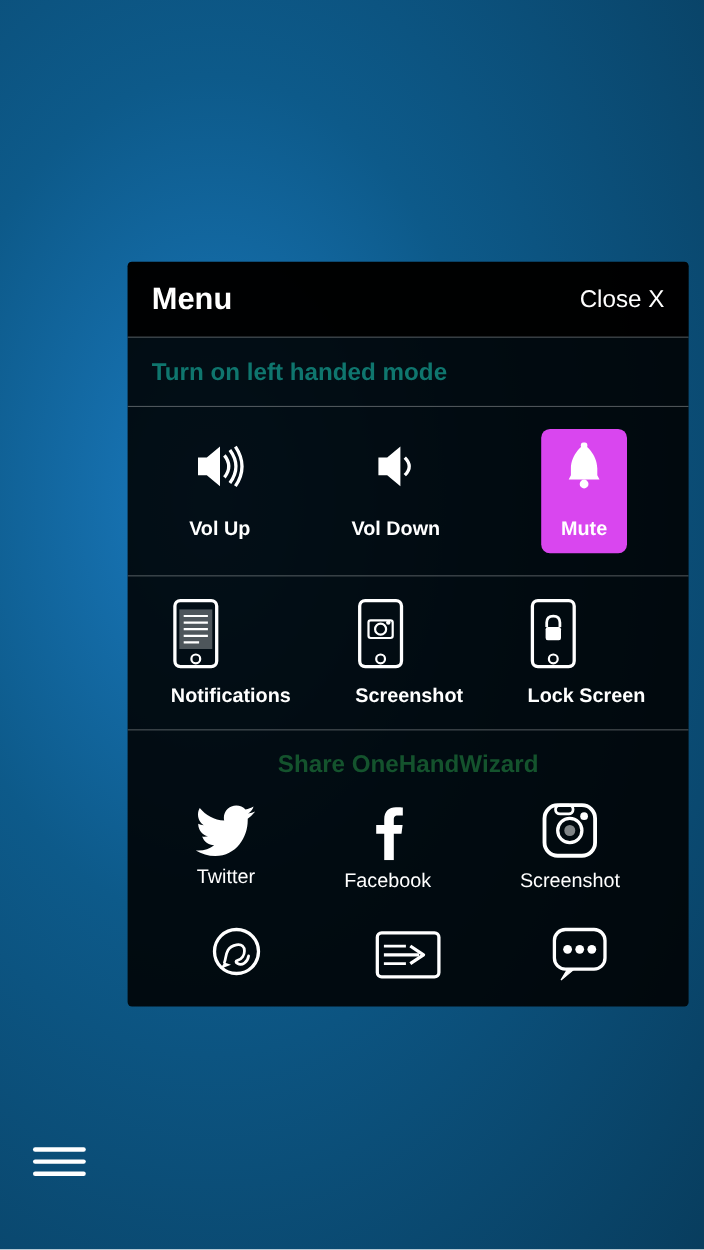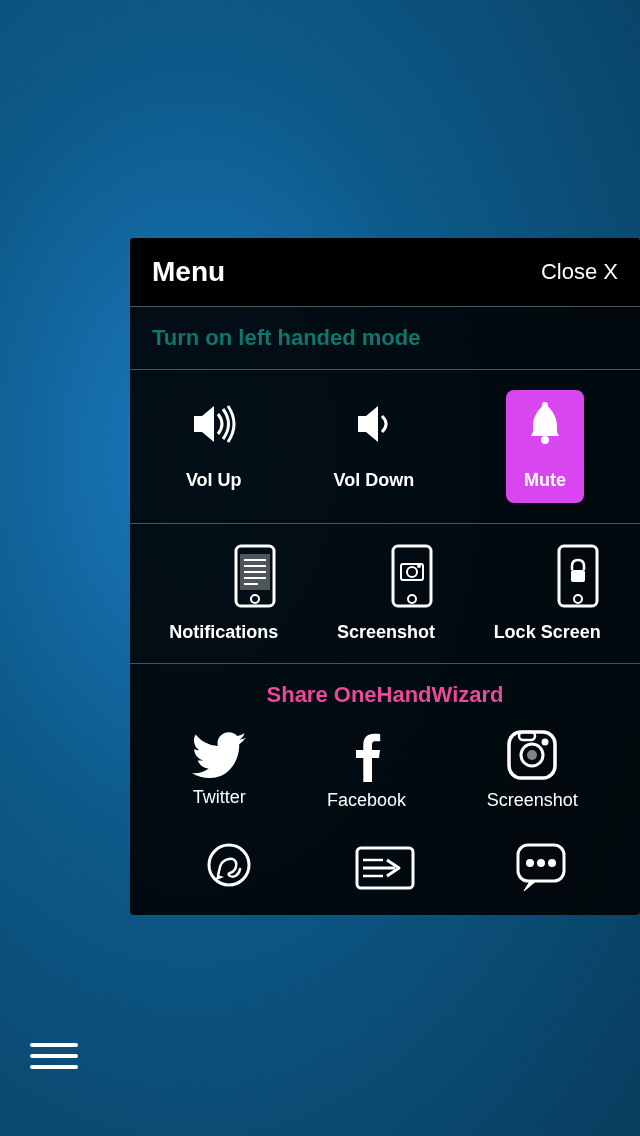--- a/index.html
+++ b/index.html
@@ -19,21 +19,21 @@
       width: 640px;
       height: 1136px;
       background: radial-gradient(ellipse at 30% 40%, #1a7abf 0%, #0d5a8a 40%, #083d5e 100%);
       z-index: 0;
     }
 
     
     .menu-overlay {
       position: absolute;
       top: 238px;
-      left: 130px;
+      left: 116px;
       width: 510px;
       background: rgba(0,0,0,0.88);
       z-index: 10;
       border-radius: 4px;
       overflow: hidden;
     }
 
     
     .menu-header {
       display: flex;
@@ -112,38 +112,38 @@
     .section-actions {
       padding: 20px 10px;
       display: flex;
       justify-content: space-around;
       align-items: center;
     }
 
     .action-item {
       display: flex;
       flex-direction: column;
-      align-items: flex-end;
+      align-items: flex-start;
       gap: 8px;
       cursor: pointer;
     }
 
     .action-item .label {
       color: white;
       font-size: 18px;
       font-weight: bold;
     }
 
     
     .section-share {
       padding: 18px 22px 20px;
     }
 
     .share-title {
-      color: #ec4899;
+      color: #14532d;
       font-size: 22px;
       font-weight: bold;
       text-align: center;
       margin-bottom: 20px;
     }
 
     .share-row {
       display: flex;
       justify-content: space-around;
       align-items: center;

